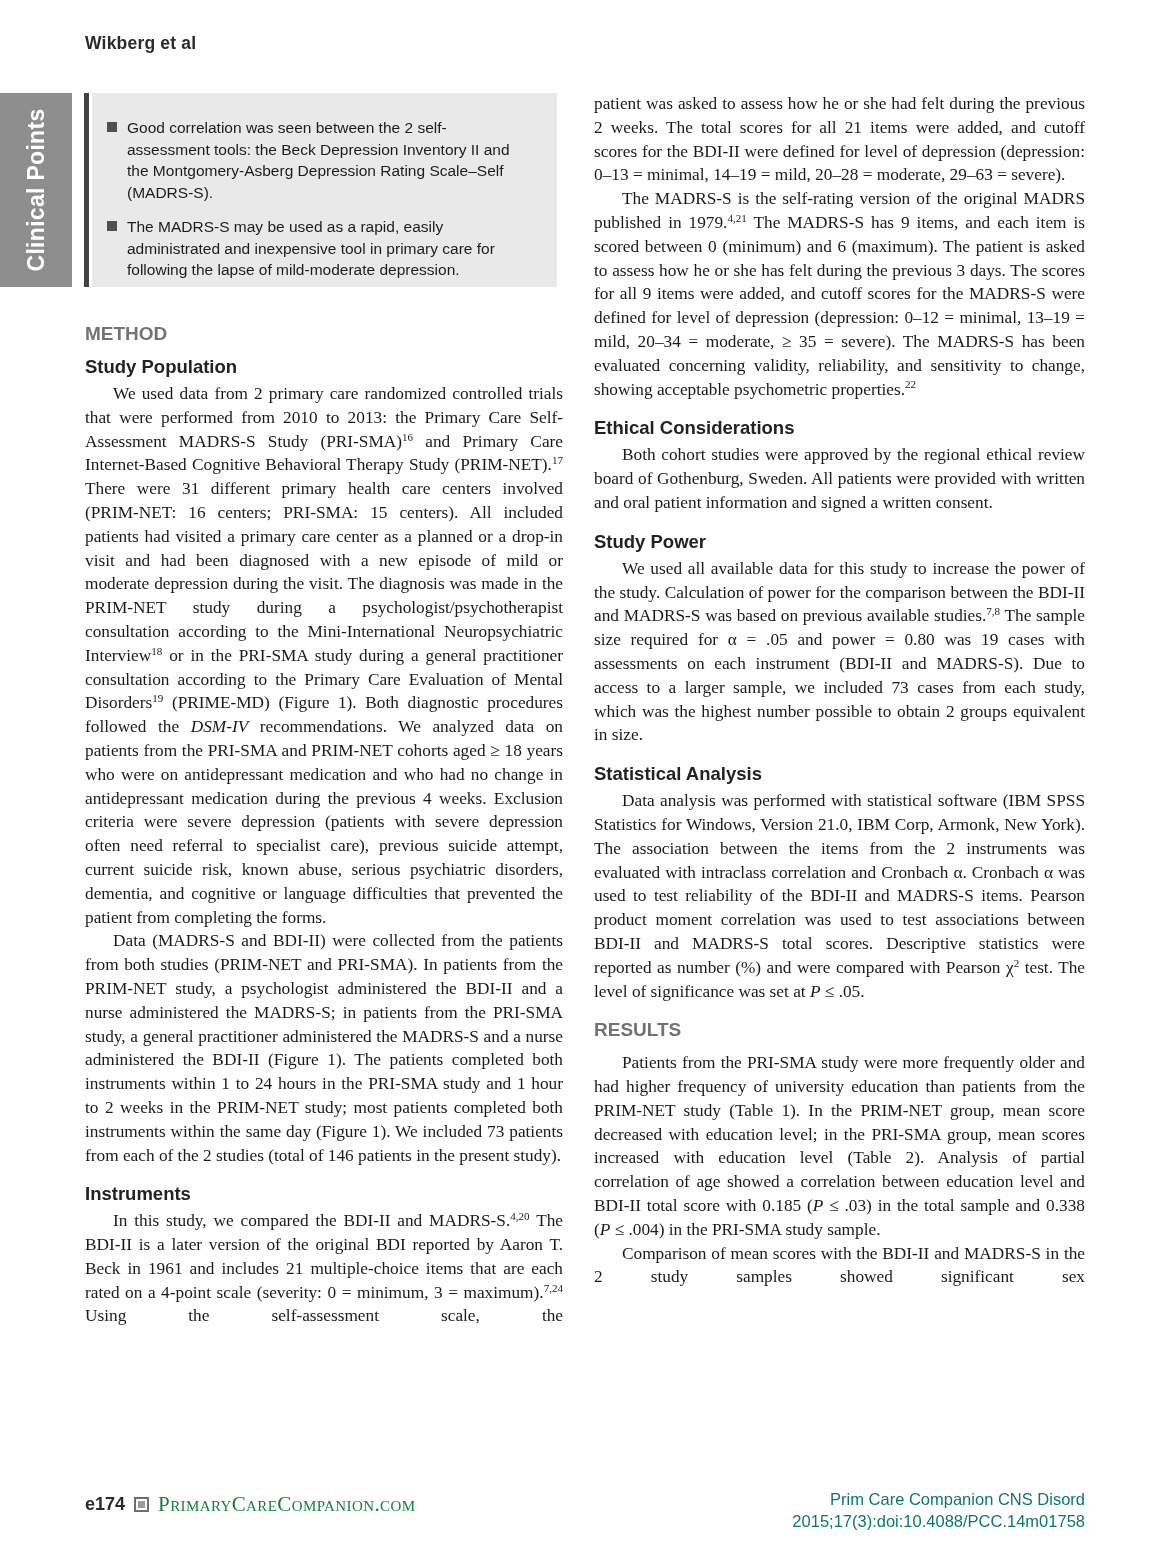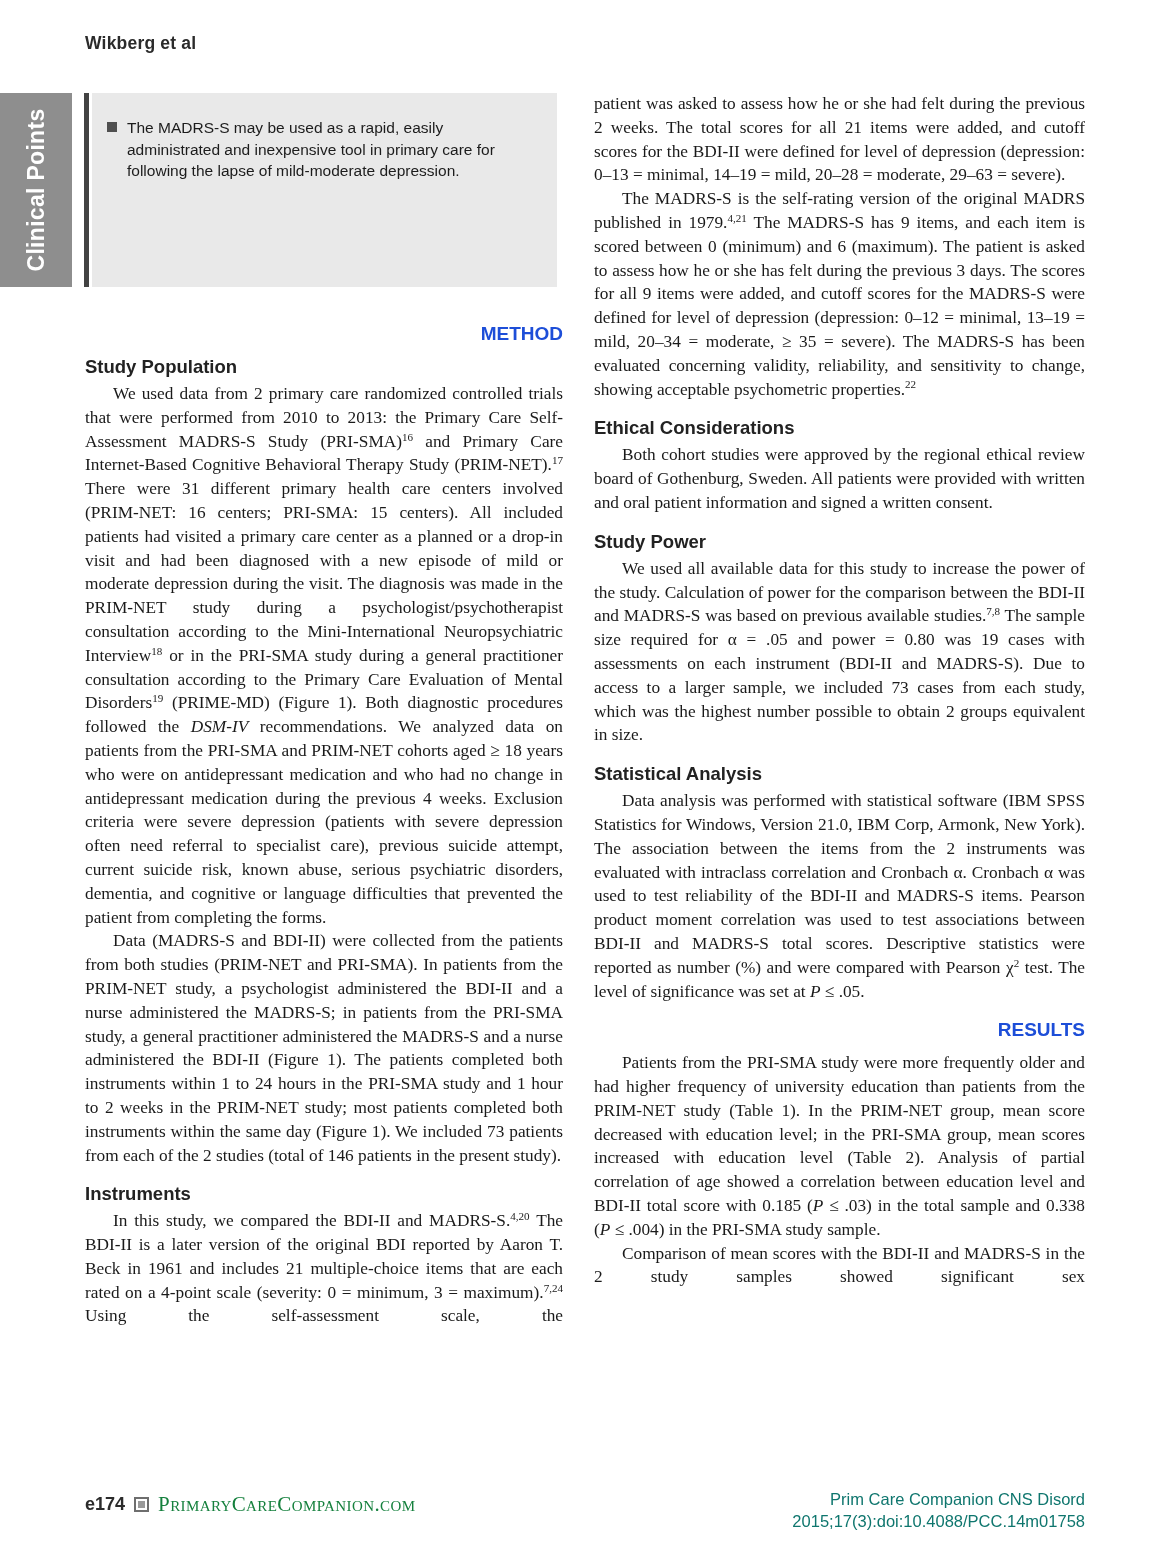--- a/index.html
+++ b/index.html
@@ -61,21 +61,21 @@
   .col{
     position:absolute;
     font-size:17.3px;line-height:23.8px;
     text-align:justify;
   }
   .col-left{left:85px;top:322px;width:478px;}
   .col-right{left:594px;top:92px;width:491px;}
   .sec-title{
     font-family:"Liberation Sans", sans-serif;
     font-weight:700;font-size:19px;line-height:24px;
-    text-align:right;margin:0 0 9px 0;color:#1d4ed8;
+    text-align:left;margin:0 0 9px 0;color:#737373;
   }
   .sec-title.mid{margin-top:15px;}
   .sub-head{
     font-family:"Liberation Sans", sans-serif;
     font-weight:700;font-size:18.5px;line-height:24px;
     margin:15px 0 3px 0;color:#222222;text-align:left;
   }
   .sub-head.first{margin-top:0;}
   p.body-par{margin:0;text-indent:28px;}
   p.body-par.no-indent{text-indent:0;}
@@ -115,20 +115,24 @@
 
 <div class="running-head">Wikberg et al</div>
 
 <div class="cp-bar">
   <span class="cp-bar-label">Clinical Points</span>
 </div>
 <div class="cp-rule"></div>
 <div class="cp-box">
   <div class="cp-item">
     <span class="cp-bullet"></span>
+    <span>Good correlation was seen between the 2 self-assessment tools: the Beck Depression Inventory II and the Montgomery-Asberg Depression Rating Scale–Self (MADRS-S).</span>
+  </div>
+  <div class="cp-item">
+    <span class="cp-bullet"></span>
     <span>The MADRS-S may be used as a rapid, easily administrated and inexpensive tool in primary care for following the lapse of mild-moderate depression.</span>
   </div>
 </div>
 
 <div class="col col-left">
   <h1 class="sec-title">METHOD</h1>
   <h2 class="sub-head first">Study Population</h2>
   <p class="body-par">We used data from 2 primary care randomized controlled trials that were performed from 2010 to 2013: the Primary Care Self-Assessment MADRS-S Study (PRI-SMA)<sup>16</sup> and Primary Care Internet-Based Cognitive Behavioral Therapy Study (PRIM-NET).<sup>17</sup> There were 31 different primary health care centers involved (PRIM-NET: 16 centers; PRI-SMA: 15 centers). All included patients had visited a primary care center as a planned or a drop-in visit and had been diagnosed with a new episode of mild or moderate depression during the visit. The diagnosis was made in the PRIM-NET study during a psychologist/psychotherapist consultation according to the Mini-International Neuropsychiatric Interview<sup>18</sup> or in the PRI-SMA study during a general practitioner consultation according to the Primary Care Evaluation of Mental Disorders<sup>19</sup> (PRIME-MD) (Figure 1). Both diagnostic procedures followed the <i>DSM-IV</i> recommendations. We analyzed data on patients from the PRI-SMA and PRIM-NET cohorts aged ≥ 18 years who were on antidepressant medication and who had no change in antidepressant medication during the previous 4 weeks. Exclusion criteria were severe depression (patients with severe depression often need referral to specialist care), previous suicide attempt, current suicide risk, known abuse, serious psychiatric disorders, dementia, and cognitive or language difficulties that prevented the patient from completing the forms.</p>
   <p class="body-par">Data (MADRS-S and BDI-II) were collected from the patients from both studies (PRIM-NET and PRI-SMA). In patients from the PRIM-NET study, a psychologist administered the BDI-II and a nurse administered the MADRS-S; in patients from the PRI-SMA study, a general practitioner administered the MADRS-S and a nurse administered the BDI-II (Figure 1). The patients completed both instruments within 1 to 24 hours in the PRI-SMA study and 1 hour to 2 weeks in the PRIM-NET study; most patients completed both instruments within the same day (Figure 1). We included 73 patients from each of the 2 studies (total of 146 patients in the present study).</p>
   <h2 class="sub-head">Instruments</h2>

